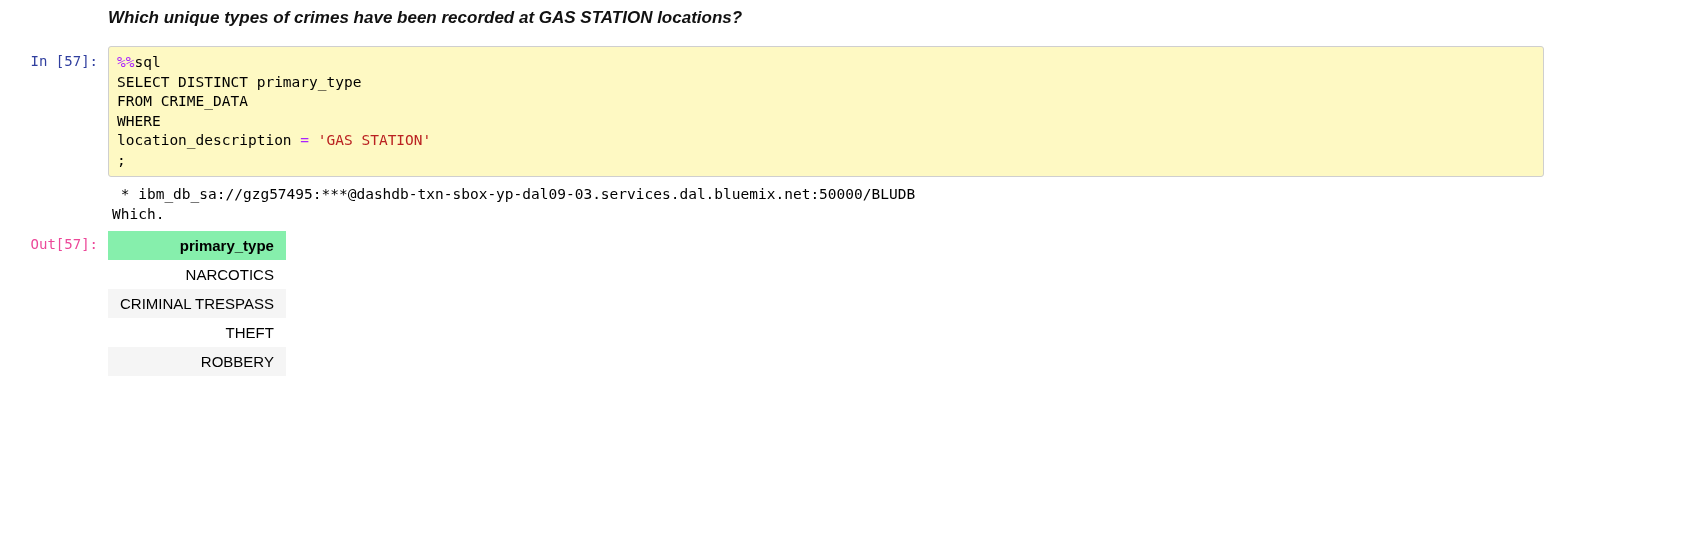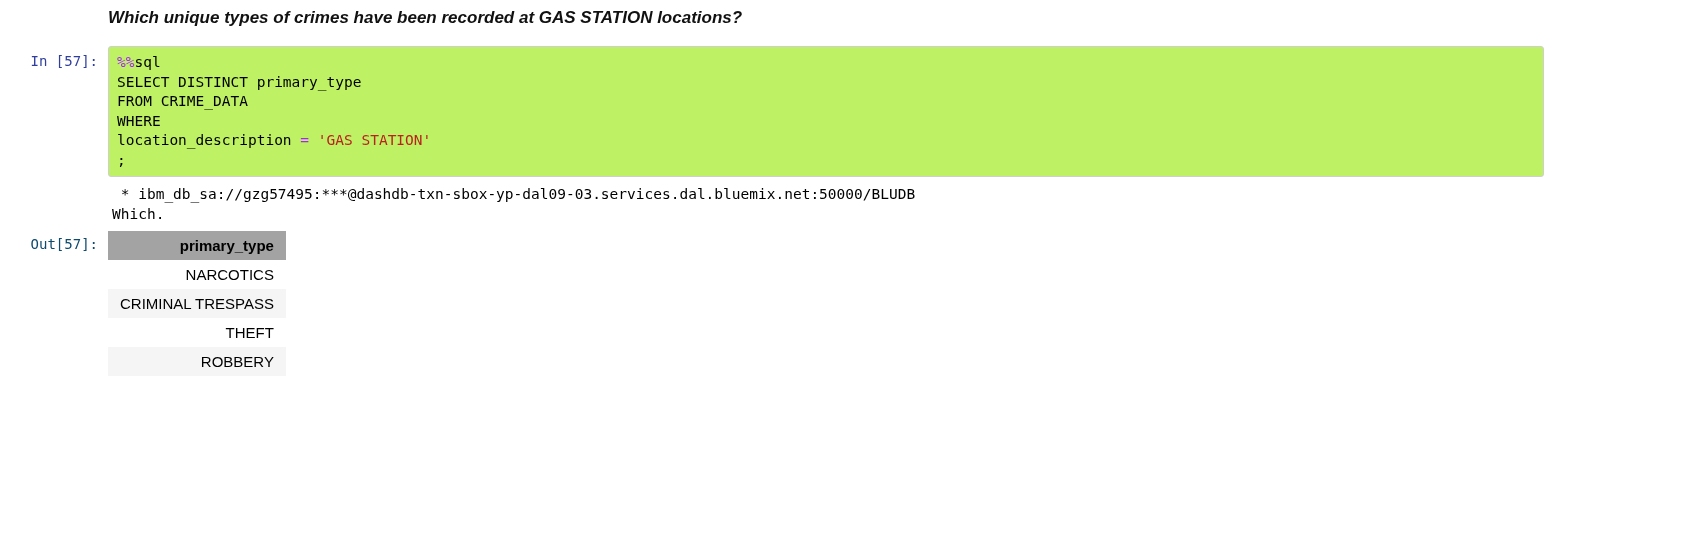--- a/index.html
+++ b/index.html
@@ -39,26 +39,26 @@
       text-align: right;
       padding: 6px 10px 0 11px;
       font-family: monospace;
       font-size: 14px;
       line-height: 1.3;
     }
     .prompt-in {
       color: #303F9F;
     }
     .prompt-out {
-      color: #0c4a6e;
+      color: #ec4899;
     }
     .input-area {
       flex: 1;
       margin-right: 20px;
-      background: #bef264;
+      background: #fef9c3;
       border: 1px solid #cfcfcf;
       border-radius: 3px;
       padding: 6px 8px;
     }
     pre.code {
       font-family: "Menlo", "Consolas", "DejaVu Sans Mono", monospace;
       font-size: 14.5px;
       line-height: 1.35;
       white-space: pre;
       color: #000;
@@ -87,21 +87,21 @@
       border-collapse: collapse;
       font-size: 15px;
     }
     table.dataframe th,
     table.dataframe td {
       padding: 6px 12px;
       text-align: right;
       border: none;
     }
     table.dataframe thead th {
-      background: #a3a3a3;
+      background: #86efac;
       font-weight: bold;
     }
     table.dataframe tbody tr:nth-child(odd) td {
       background: #ffffff;
     }
     table.dataframe tbody tr:nth-child(even) td {
       background: #f5f5f5;
     }
   </style>
 </head>

